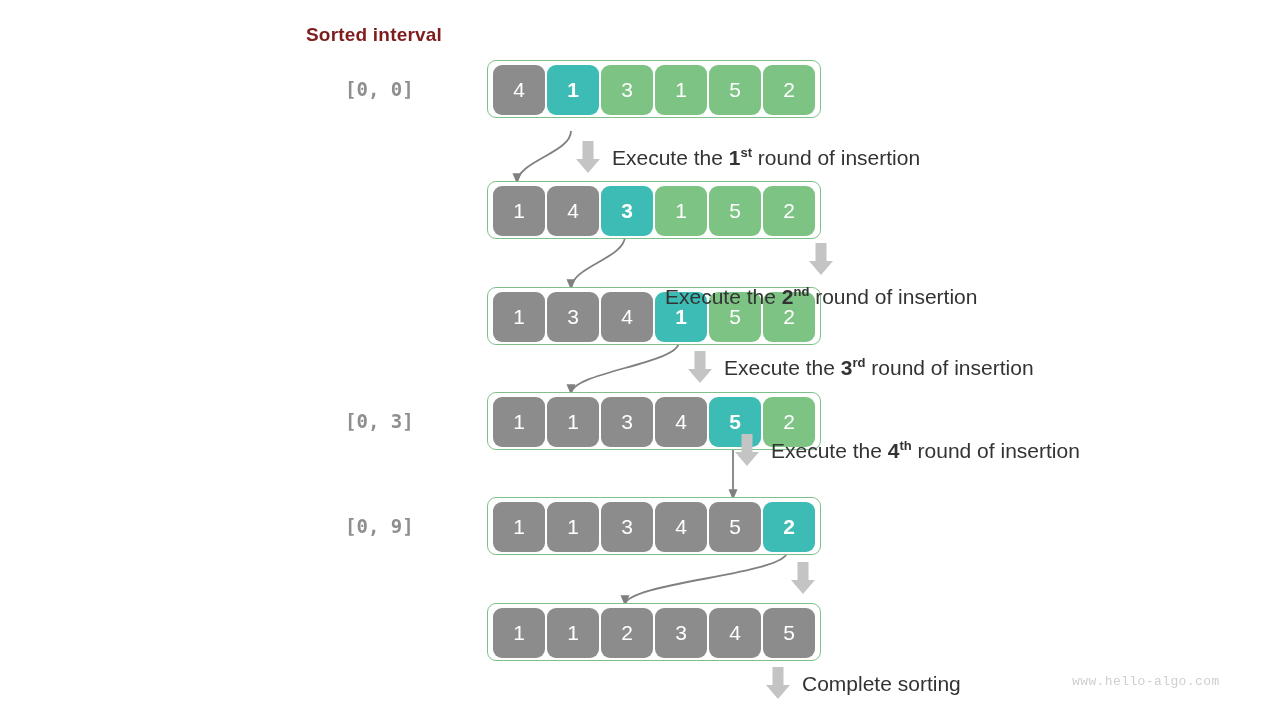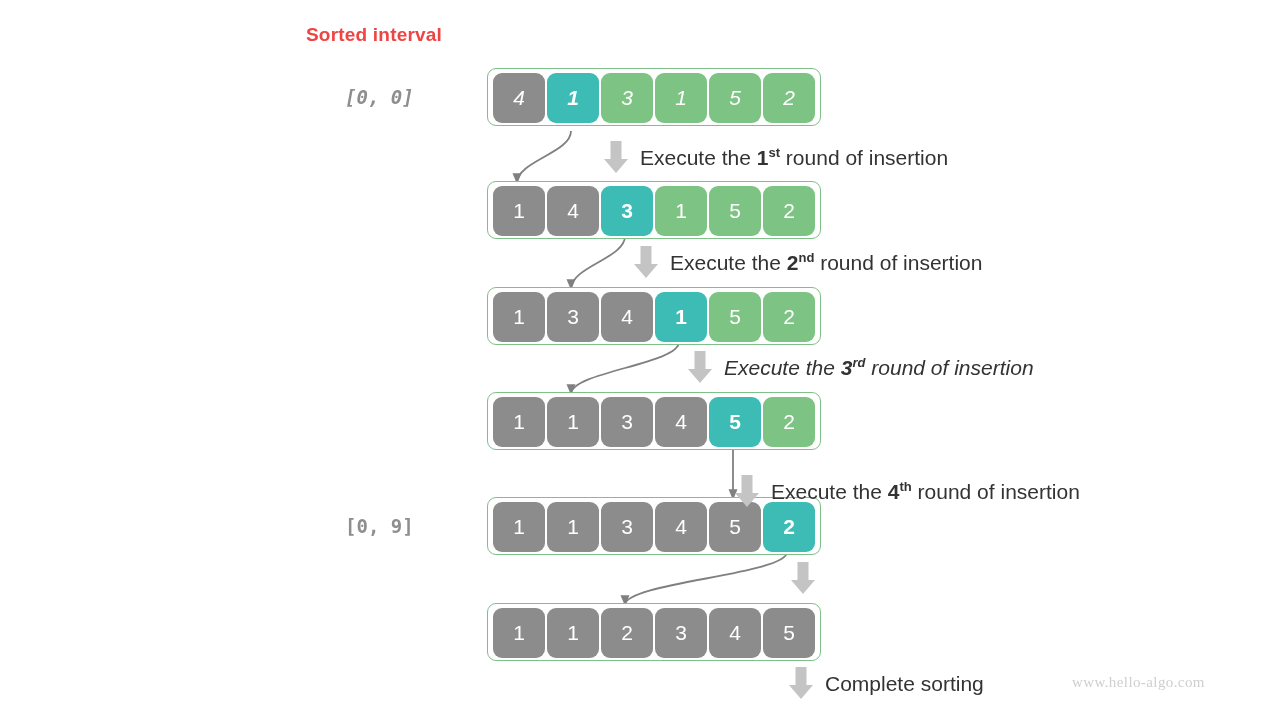--- a/index.html
+++ b/index.html
@@ -17,21 +17,21 @@
     font-family: "Liberation Sans", sans-serif;
   }
 
   
   #heading {
     position: absolute;
     left: 306px;
     top: 24px;
     font-size: 19px;
     font-weight: bold;
-    color: #ef4444;
+    color: #7f1d1d;
     letter-spacing: 0.2px;
     white-space: nowrap;
   }
 
   
   .row {
     position: absolute;
     left: 0;
     width: 1280px;
     height: 58px;
@@ -106,22 +106,22 @@
     font-weight: bold;
     vertical-align: super;
     line-height: 0;
   }
 
   
   #watermark {
     position: absolute;
     left: 1072px;
     top: 674px;
-    font-family: Liberation Serif, serif;
-    font-size: 15px;
+    font-family: Liberation Mono, monospace;
+    font-size: 13px;
     color: #cfcfcf;
     letter-spacing: 0.4px;
     white-space: nowrap;
   }
 
   
   #connectors {
     position: absolute;
     left: 0;
     top: 0;
@@ -146,21 +146,21 @@
     <g id="connector-paths">
         <path d="M571,131 C571,153 517,161 517,183" fill="none" stroke="#808080" stroke-width="1.8" marker-end="url(#arrowhead)"></path>
         <path d="M625,236 C625,258.5 571,266.5 571,289" fill="none" stroke="#808080" stroke-width="1.8" marker-end="url(#arrowhead)"></path>
         <path d="M679,342 C679,364 571,372 571,394" fill="none" stroke="#808080" stroke-width="1.8" marker-end="url(#arrowhead)"></path>
         <path d="M733,447 L733,499" fill="none" stroke="#808080" stroke-width="1.8" marker-end="url(#arrowhead)"></path>
         <path d="M787,552 C787,574.5 625,582.5 625,605" fill="none" stroke="#808080" stroke-width="1.8" marker-end="url(#arrowhead)"></path>
       </g>
   </svg>
 
   <div id="rows-container">
-      <div class="row" style="top: 68px; font-style: italic;">
+      <div class="row" style="top: 60px;">
         <div class="row-label">[0, 0]</div>
         <div class="array-frame">
           <div class="cell sorted">4</div>
           <div class="cell current">1</div>
           <div class="cell unsorted">3</div>
           <div class="cell unsorted">1</div>
           <div class="cell unsorted">5</div>
           <div class="cell unsorted">2</div>
         </div>
       </div>
@@ -178,20 +178,21 @@
         <div class="array-frame">
           <div class="cell sorted">1</div>
           <div class="cell sorted">3</div>
           <div class="cell sorted">4</div>
           <div class="cell current">1</div>
           <div class="cell unsorted">5</div>
           <div class="cell unsorted">2</div>
         </div>
       </div>
       <div class="row" style="top: 392px;">
+        <div class="row-label">[0, 3]</div>
         <div class="array-frame">
           <div class="cell sorted">1</div>
           <div class="cell sorted">1</div>
           <div class="cell sorted">3</div>
           <div class="cell sorted">4</div>
           <div class="cell current">5</div>
           <div class="cell unsorted">2</div>
         </div>
       </div>
       <div class="row" style="top: 497px;">
@@ -211,50 +212,50 @@
           <div class="cell sorted">1</div>
           <div class="cell sorted">2</div>
           <div class="cell sorted">3</div>
           <div class="cell sorted">4</div>
           <div class="cell sorted">5</div>
         </div>
       </div>
     </div>
 
   <div id="notes-container">
-      <div class="note" style="left: 602px; top: 137px; text-align: right;">
+      <div class="note" style="left: 574px; top: 137px; text-align: right;">
         <span class="down-arrow"><svg viewBox="0 0 28 34" xmlns="http://www.w3.org/2000/svg">
             <path d="M8.5,1 L19.5,1 L19.5,19 L26,19 L14,33 L2,19 L8.5,19 Z" fill="#c4c4c4"></path>
           </svg></span>
         <span class="note-text"><span>Execute the </span><b>1</b><sup>st</sup><span> round of insertion</span></span>
       </div>
-      <div class="note" style="left: 632px; top: 242px;">
+      <div class="note" style="left: 665px; top: 242px; flex-direction: column;">
         <span class="down-arrow"><svg viewBox="0 0 28 34" xmlns="http://www.w3.org/2000/svg">
             <path d="M8.5,1 L19.5,1 L19.5,19 L26,19 L14,33 L2,19 L8.5,19 Z" fill="#c4c4c4"></path>
           </svg></span>
         <span class="note-text"><span>Execute the </span><b>2</b><sup>nd</sup><span> round of insertion</span></span>
       </div>
-      <div class="note" style="left: 686px; top: 347px; font-style: italic;">
+      <div class="note" style="left: 686px; top: 347px;">
         <span class="down-arrow"><svg viewBox="0 0 28 34" xmlns="http://www.w3.org/2000/svg">
             <path d="M8.5,1 L19.5,1 L19.5,19 L26,19 L14,33 L2,19 L8.5,19 Z" fill="#c4c4c4"></path>
           </svg></span>
         <span class="note-text"><span>Execute the </span><b>3</b><sup>rd</sup><span> round of insertion</span></span>
       </div>
-      <div class="note" style="left: 733px; top: 471px;">
+      <div class="note" style="left: 733px; top: 430px;">
         <span class="down-arrow"><svg viewBox="0 0 28 34" xmlns="http://www.w3.org/2000/svg">
             <path d="M8.5,1 L19.5,1 L19.5,19 L26,19 L14,33 L2,19 L8.5,19 Z" fill="#c4c4c4"></path>
           </svg></span>
         <span class="note-text"><span>Execute the </span><b>4</b><sup>th</sup><span> round of insertion</span></span>
       </div>
       <div class="note" style="left: 789px; top: 558px;">
         <span class="down-arrow"><svg viewBox="0 0 28 34" xmlns="http://www.w3.org/2000/svg">
             <path d="M8.5,1 L19.5,1 L19.5,19 L26,19 L14,33 L2,19 L8.5,19 Z" fill="#c4c4c4"></path>
           </svg></span>
       </div>
-      <div class="note" style="left: 787px; top: 663px;">
+      <div class="note" style="left: 764px; top: 663px;">
         <span class="down-arrow"><svg viewBox="0 0 28 34" xmlns="http://www.w3.org/2000/svg">
             <path d="M8.5,1 L19.5,1 L19.5,19 L26,19 L14,33 L2,19 L8.5,19 Z" fill="#c4c4c4"></path>
           </svg></span>
         <span class="note-text">Complete sorting</span>
       </div>
     </div>
 
   <div id="watermark">www.hello-algo.com</div>
 </div>
 

